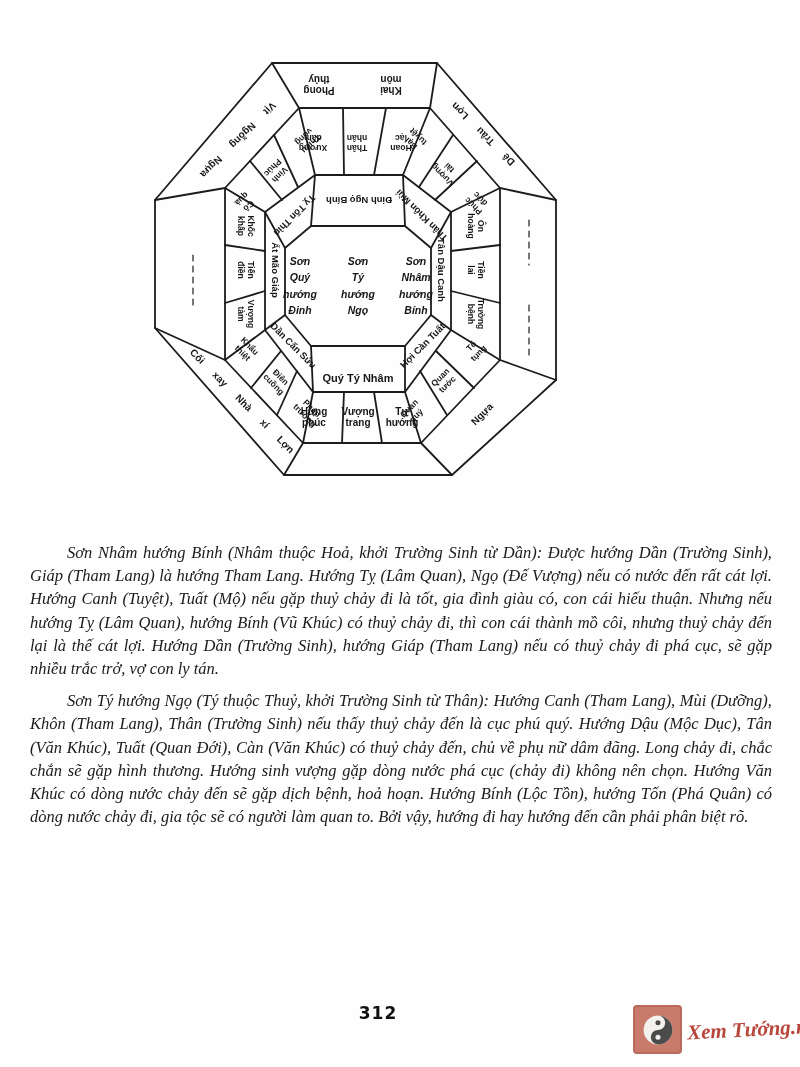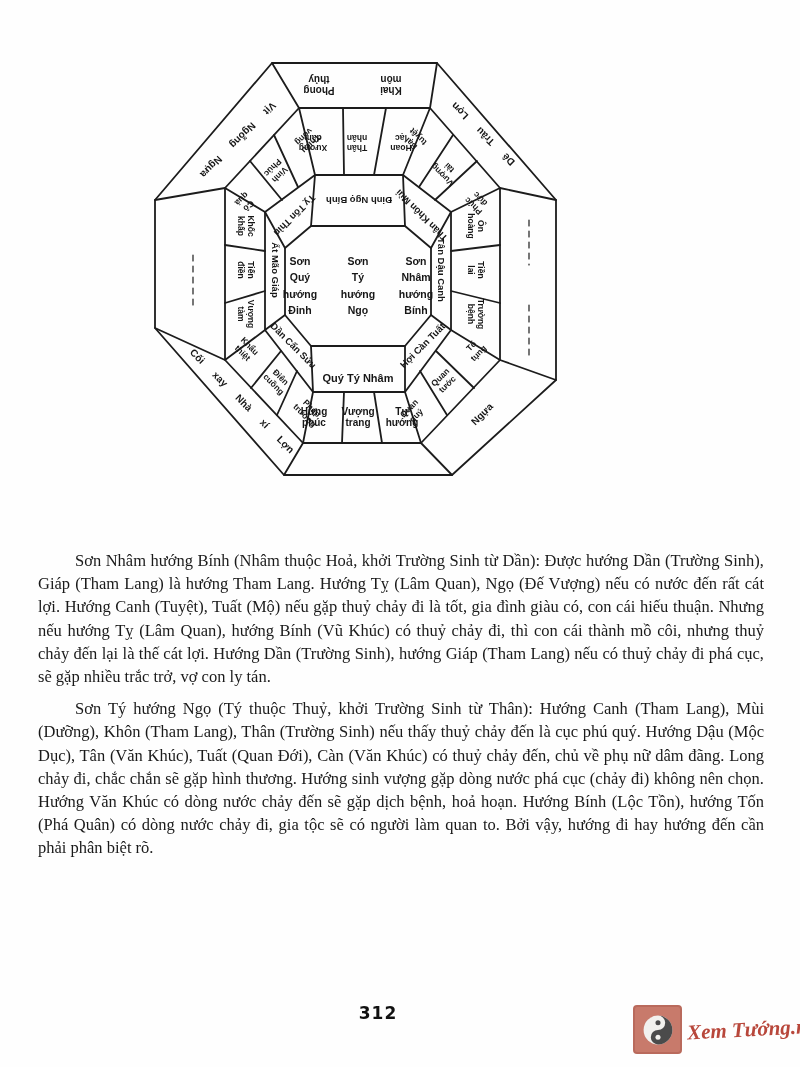--- a/index.html
+++ b/index.html
@@ -34,25 +34,25 @@
   
   .i-top{left:206px;top:140px;transform:translate(-50%,-50%) rotate(180deg);font-size:9.5px;}
   .i-ne {left:269px;top:155px;transform:translate(-50%,-50%) rotate(225deg);font-size:9.5px;}
   .i-e  {left:288px;top:210px;transform:translate(-50%,-50%) rotate(90deg);font-size:9.5px;}
   .i-se {left:270px;top:286px;transform:translate(-50%,-50%) rotate(-45deg);font-size:9.5px;}
   .i-s  {left:205px;top:318px;transform:translate(-50%,-50%);font-size:11px;}
   .i-sw {left:140px;top:286px;transform:translate(-50%,-50%) rotate(45deg);font-size:9.5px;}
   .i-w  {left:122px;top:210px;transform:translate(-50%,-50%) rotate(90deg);font-size:9.5px;}
   .i-nw {left:141px;top:155px;transform:translate(-50%,-50%) rotate(135deg);font-size:9.5px;}
   
-  .c-cols{left:205px;top:226px;transform:translate(-50%,-50%);gap:12px;font-size:10.5px;}
+  .c-cols{left:205px;top:226px;transform:translate(-50%,-50%);gap:12px;font-size:10.5px;font-style:italic;}
   .c-cols span{display:block;width:46px;text-align:center;line-height:1.55;}
   
   .content{position:absolute;left:30px;top:541px;width:742px;}
-  .content p{margin:8px;font-size:16.5px;line-height:23.2px;text-align:justify;text-indent:37px;}
+  .content p{margin:0;font-size:16.5px;line-height:23.2px;text-align:justify;text-indent:37px;font-style:italic;}
   .content p + p{margin-top:9px;}
   
   .page-num{position:absolute;left:378px;top:1003px;transform:translateX(-50%);
             font-family:"DejaVu Sans",sans-serif;font-weight:bold;font-size:17px;letter-spacing:1px;color:#111;}
   .watermark{position:absolute;left:633px;top:1005px;display:flex;align-items:center;gap:5px;}
   .wm-logo{width:45px;height:45px;background:#c87a6b;border:2px solid #b96a5c;border-radius:4px;
            display:flex;align-items:center;justify-content:center;}
   .wm-text{font-family:"Liberation Serif",serif;font-style:italic;font-weight:bold;
            font-size:21px;color:#b8473b;transform:rotate(-3deg);white-space:nowrap;}
 </style>

